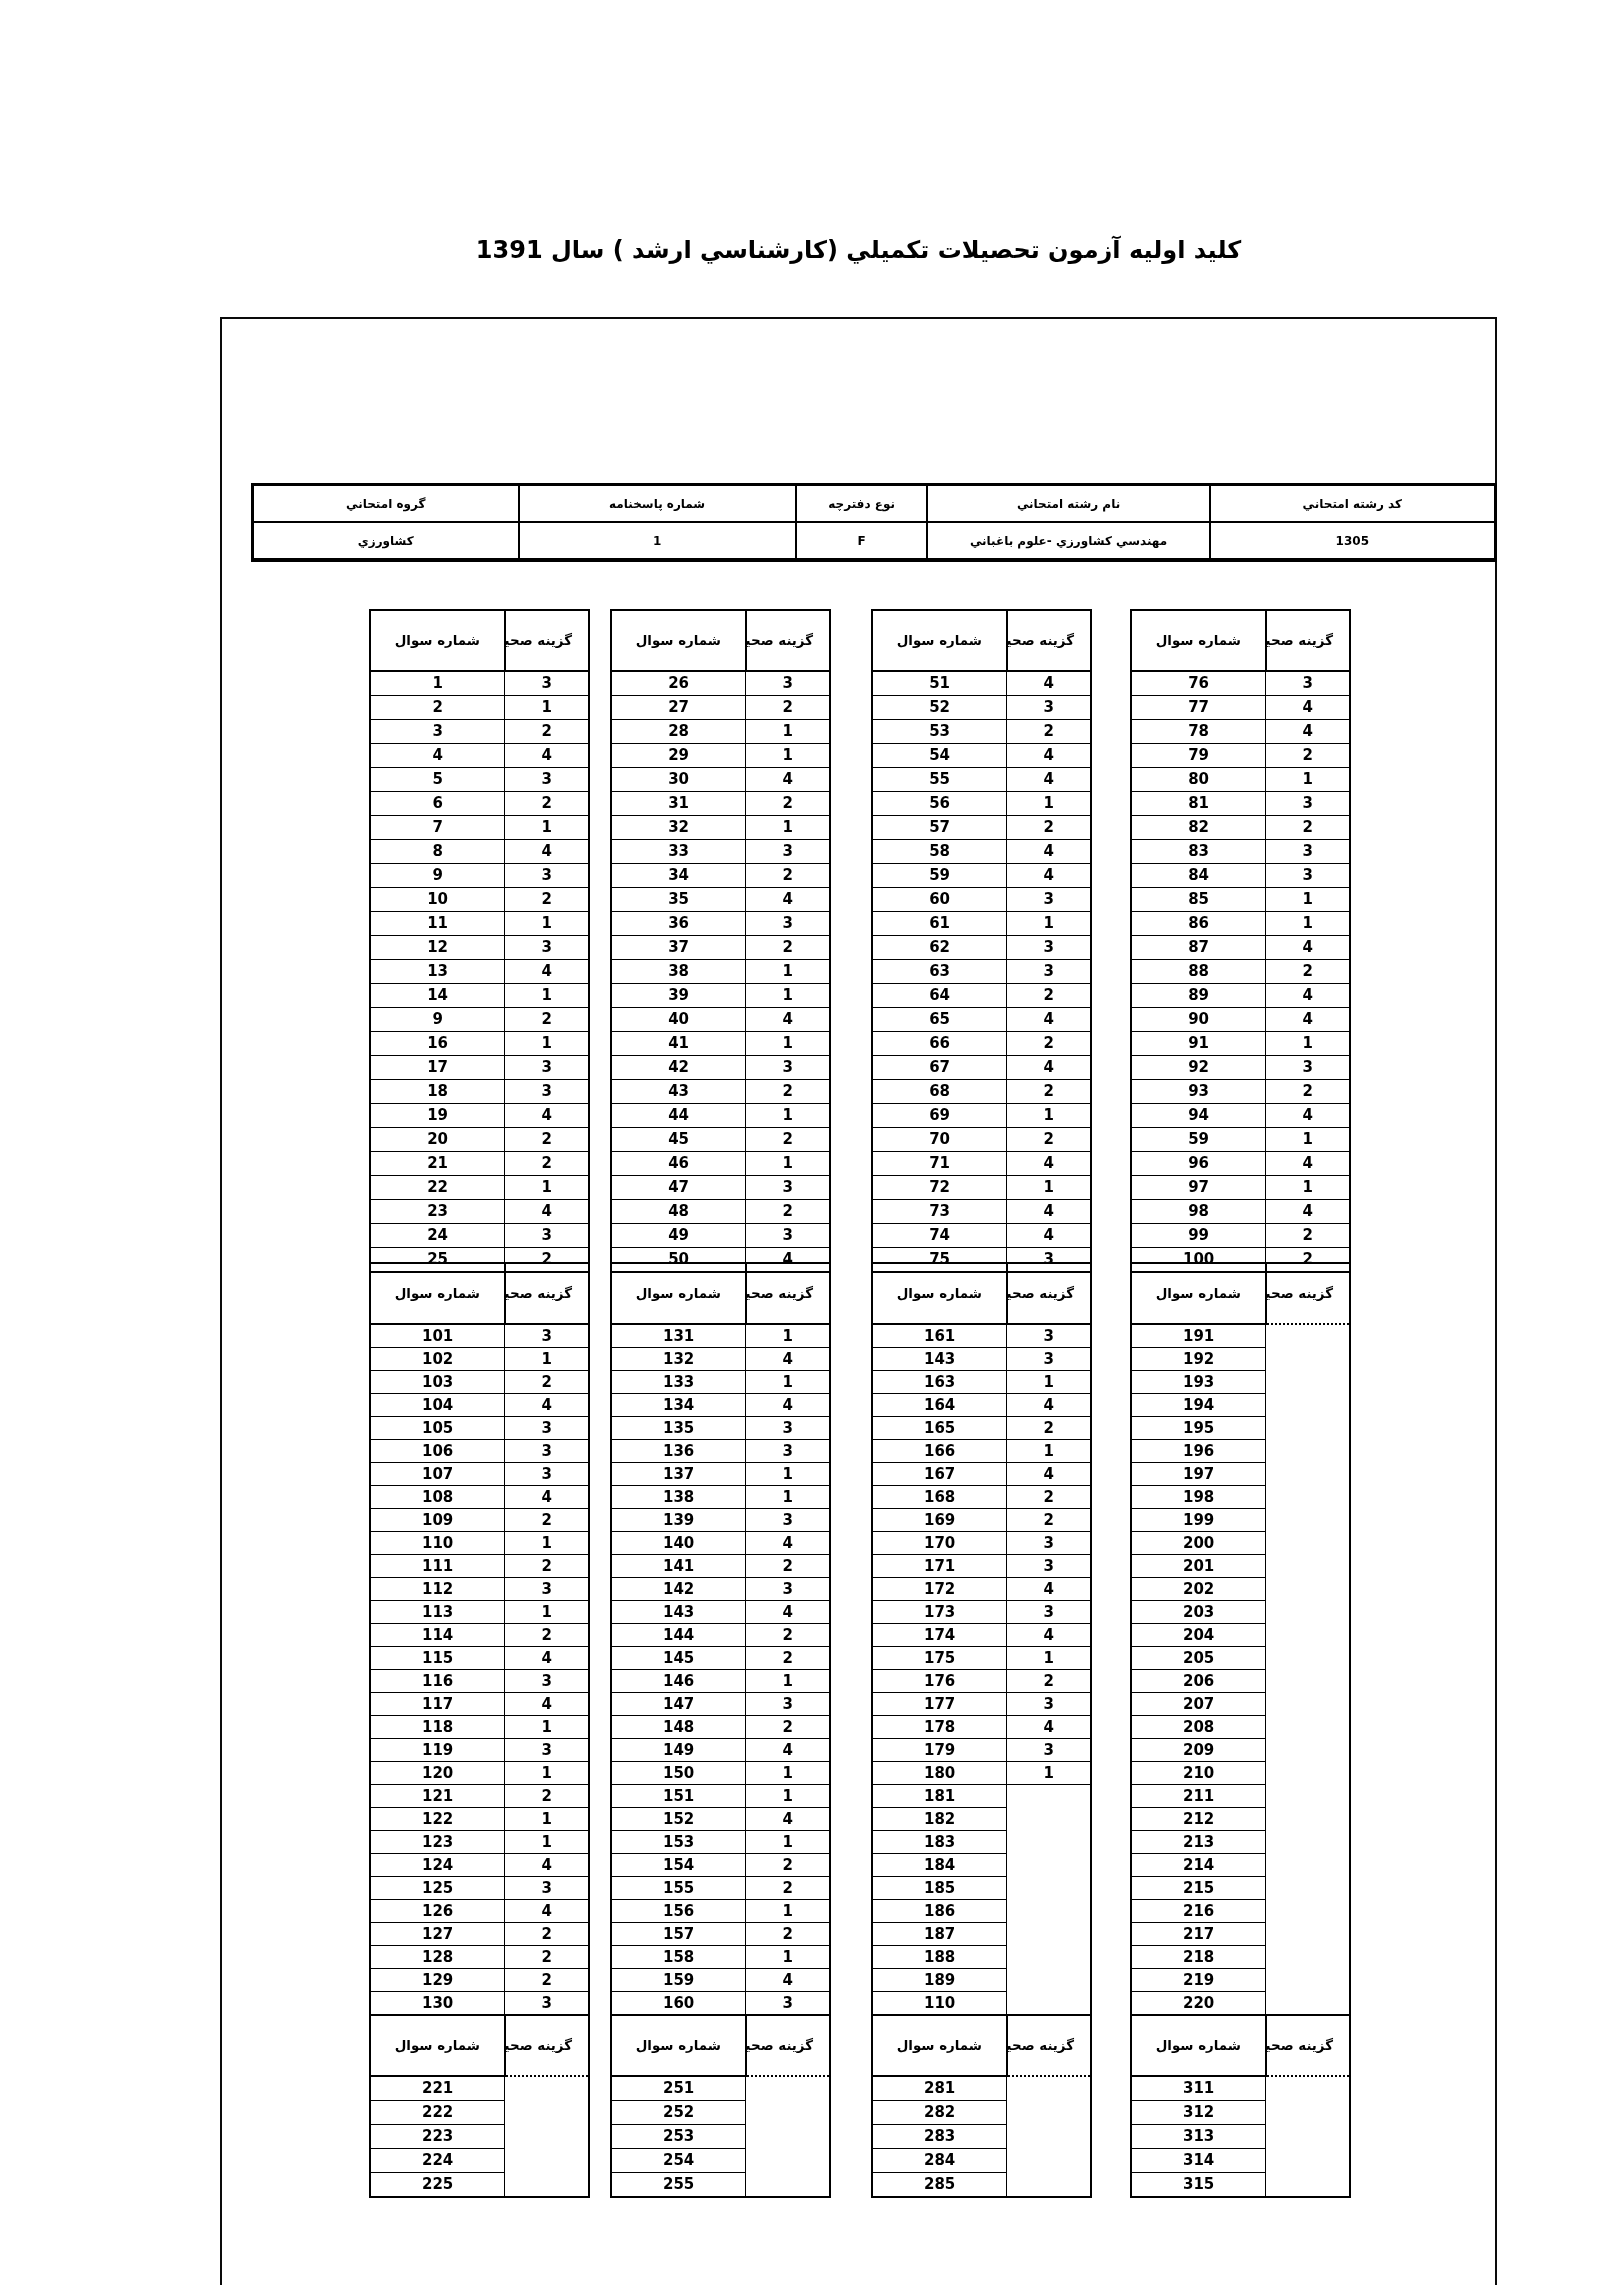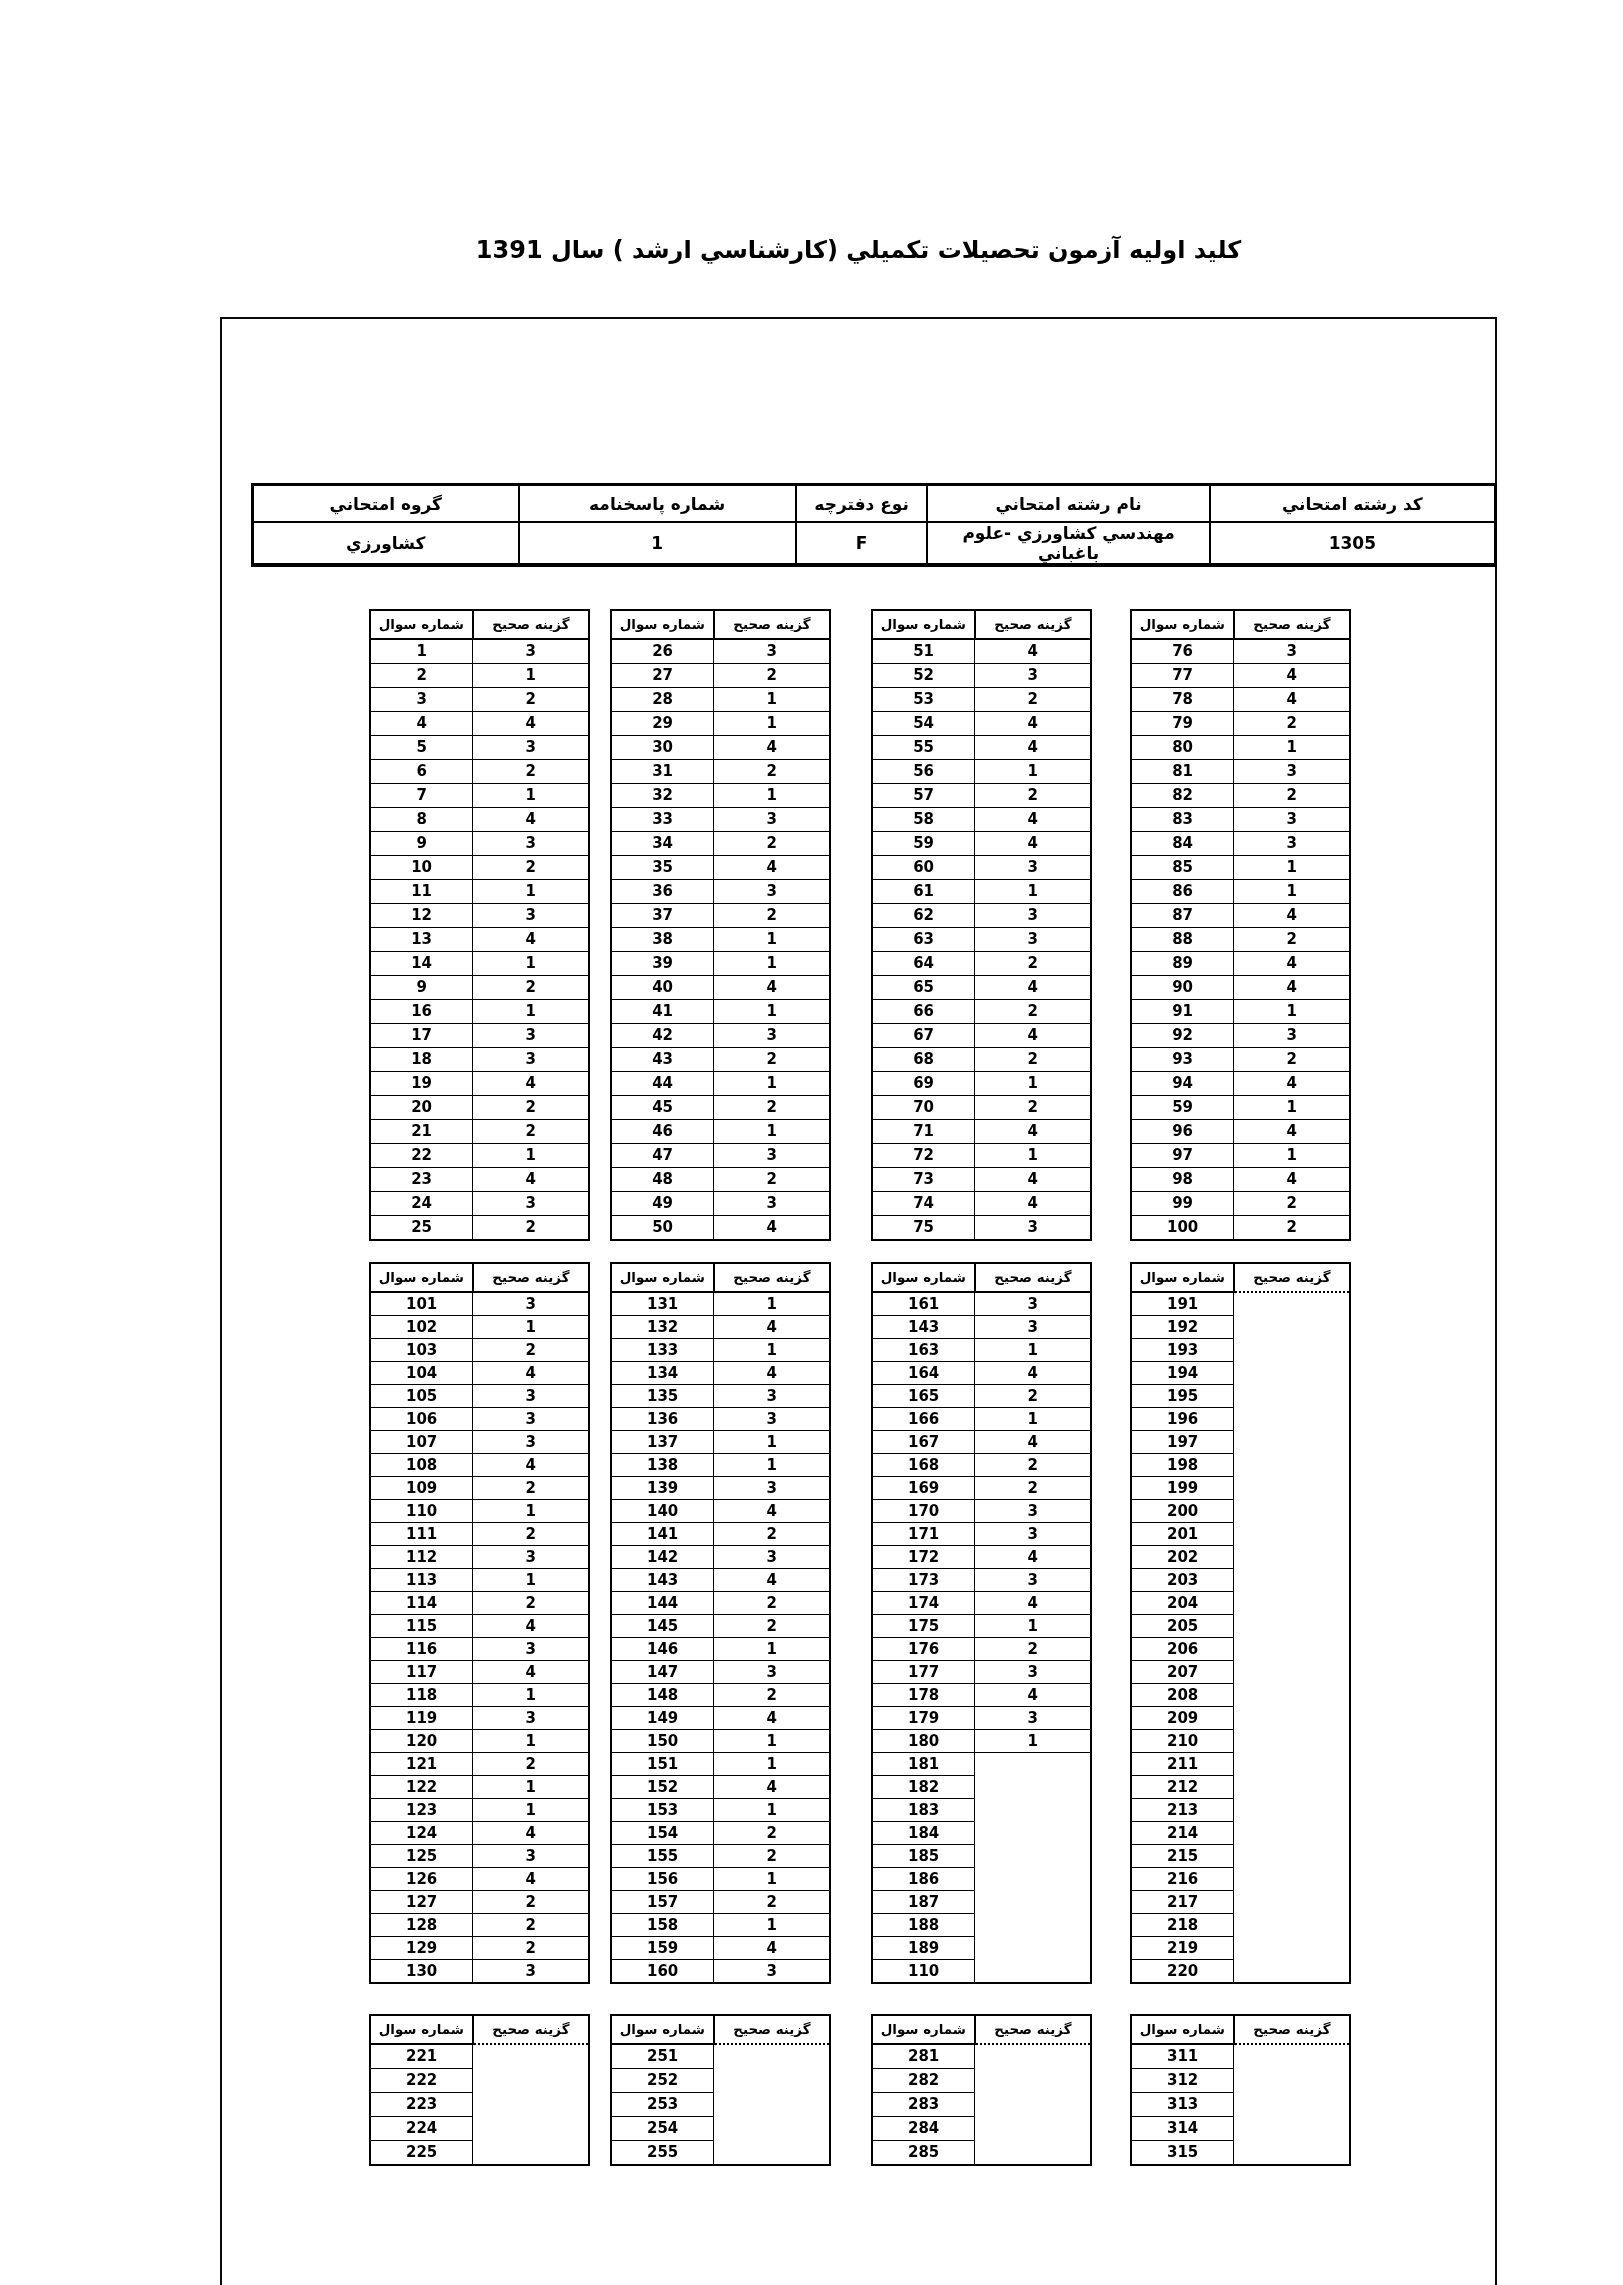--- a/index.html
+++ b/index.html
@@ -18,39 +18,39 @@
     border:2px solid #0a0a0a;border-bottom:none;box-sizing:border-box;
   }
   
   table.info{
     position:absolute;left:29px;top:164px;width:1246px;
     border-collapse:collapse;direction:rtl;table-layout:fixed;
     border:3px solid #000;border-bottom:4px solid #000;
   }
   table.info th,table.info td{
     border:2px solid #000;text-align:center;vertical-align:middle;
-    font-weight:bold;font-size:17px;height:35px;padding:0 4px;overflow:hidden;
+    font-weight:bold;font-size:12px;height:35px;padding:0 4px;overflow:hidden;
   }
   col.c-code{width:23%}col.c-name{width:22.7%}col.c-booklet{width:10.6%}
   col.c-sheet{width:22.3%}col.c-group{width:21.4%}
   
   .block{position:absolute;left:147px;display:flex;align-items:flex-start;}
   #b1{top:290px}
   #b2{top:943px}
   #b3{top:1695px}
   table.grp{
     border-collapse:collapse;width:221px;table-layout:fixed;
     border:2px solid #000;flex:0 0 auto;
   }
   .block table.grp:nth-child(2){margin-left:20px}
   .block table.grp:nth-child(3){margin-left:40px}
   .block table.grp:nth-child(4){margin-left:38px}
   table.grp th{
     border:2px solid #000;direction:rtl;font-size:13.4px;font-weight:bold;
-    height:27px;padding:0;text-align:center;white-space:nowrap;overflow:hidden;
+    height:27px;padding:16px;text-align:center;white-space:nowrap;overflow:hidden;
   }
   table.grp th.qh{width:46%;}
   table.grp td{
     font-size:15px;font-weight:bold;text-align:center;vertical-align:middle;
     height:23px;padding:0;line-height:1;
   }
   #b2 table.grp td{height:22px}
   table.grp td.q{border:1px solid #000;}
   table.grp td.a{border:1px solid #000;}
   table.grp td.a.blank{border:none;}

